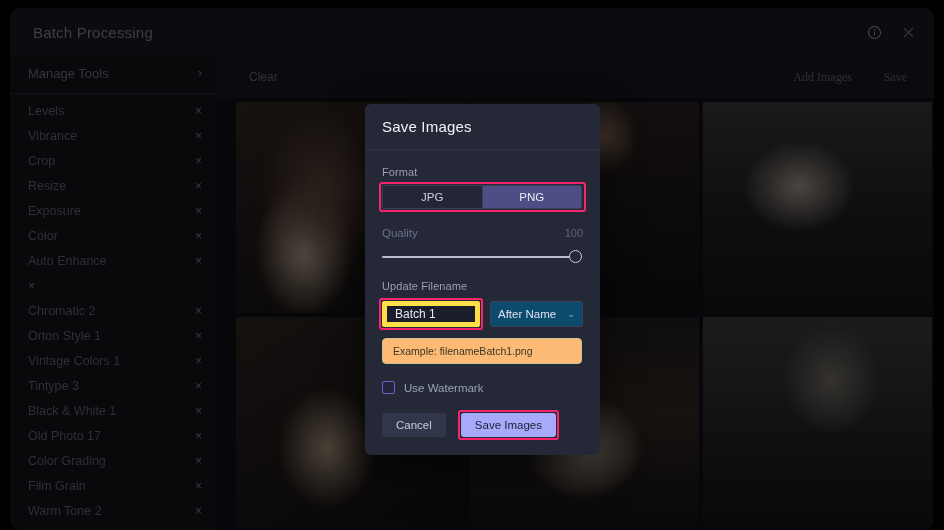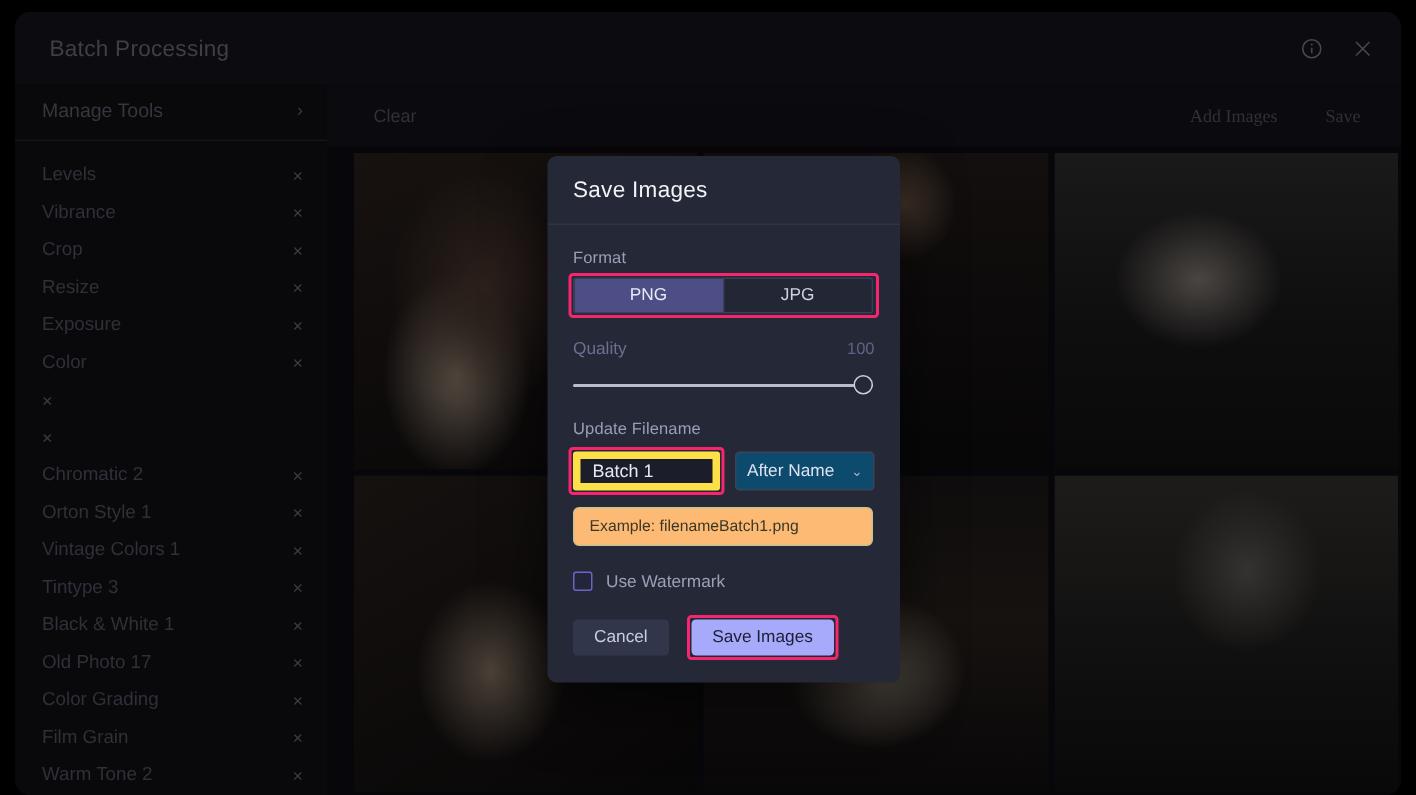--- a/index.html
+++ b/index.html
@@ -81,21 +81,21 @@
   }
   .side-row .lbl { flex: 1; white-space: nowrap; overflow: hidden; }
   .side-row .act { color: #3a3b43; font-size: 12px; line-height: 1; }
   .side-head { height: 34px; font-size: 13px; color: #35363e; }
   .side-sep {
     height: 1px;
     background: #131318;
     margin: 3px 0 4px 0;
   }
   .tool-list { position: relative; }
-  .tool-list .side-row { margin-bottom: 0; height: 25px; align-items: flex-end; }
+  .tool-list .side-row { margin-bottom: 0; height: 25px; }
 
   
   .toolbar {
     position: absolute;
     left: 208px; top: 48px;
     width: 716px;
     height: 42px;
     display: flex;
     align-items: center;
     background: #0b0b0f;
@@ -359,20 +359,21 @@
         </div>
         <div class="side-row">
           <span class="lbl">Exposure</span>
           <span class="act">×</span>
         </div>
         <div class="side-row">
           <span class="lbl">Color</span>
           <span class="act">×</span>
         </div>
         <div class="side-row">
+          <span class="lbl">Auto Enhance</span>
           <span class="act">×</span>
         </div>
         <div class="side-row">
           <span class="act">×</span>
         </div>
         <div class="side-row">
           <span class="lbl">Chromatic 2</span>
           <span class="act">×</span>
         </div>
         <div class="side-row">
@@ -442,22 +443,22 @@
 
     <div class="modal">
       <div class="modal-head">
         <div class="modal-title">Save Images</div>
       </div>
       <div class="modal-body">
 
         <div class="field-label">Format</div>
         <div class="hl">
           <div class="seg">
+            <div class="seg-btn">JPG</div>
             <div class="seg-btn on">PNG</div>
-            <div class="seg-btn">JPG</div>
           </div>
         </div>
 
         <div class="q-row">
           <div class="q-label">Quality</div>
           <div class="q-value">100</div>
         </div>
         <div class="slider">
           <div class="track"></div>
           <div class="knob"></div>

